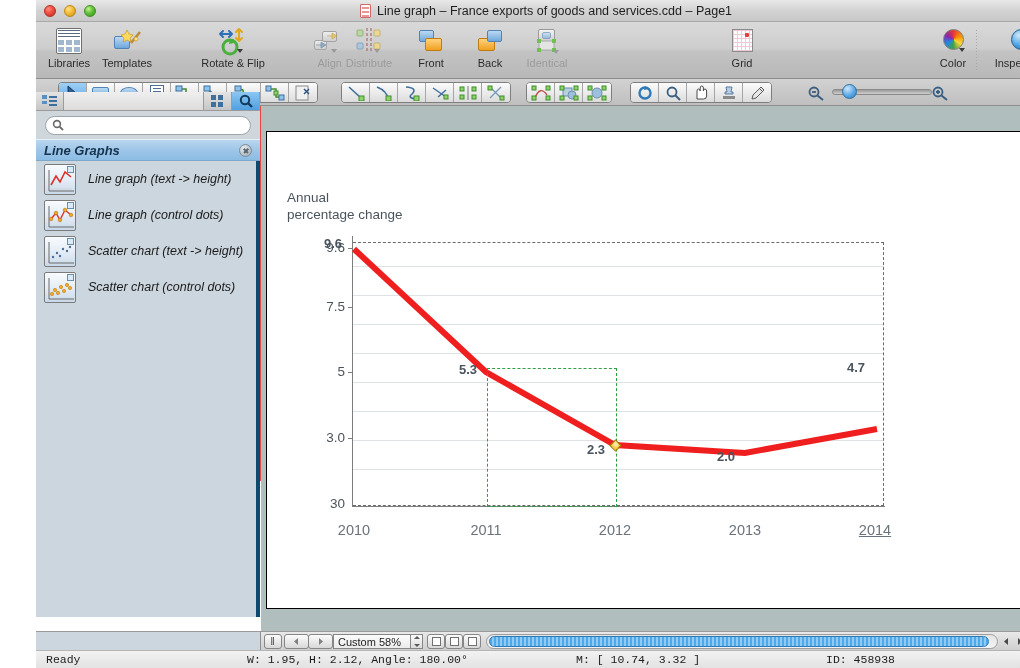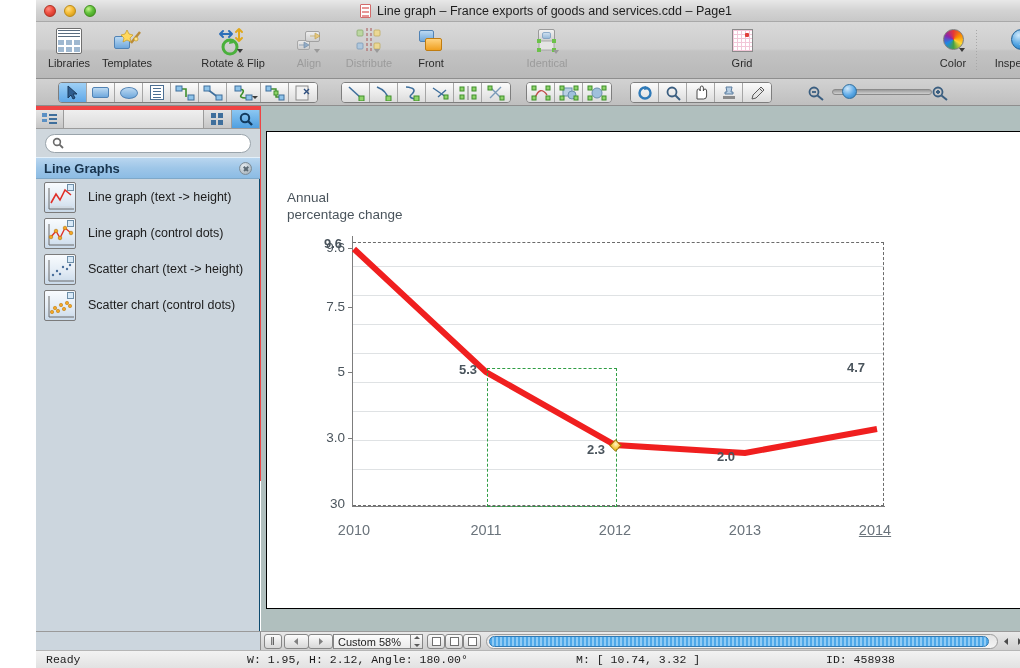--- a/index.html
+++ b/index.html
@@ -109,22 +109,22 @@
 
   
   .zslider { position: absolute; top: 10px; height: 6px;
     background: linear-gradient(to bottom,#9a9a9a,#cfcfcf); border:1px solid #8a8a8a; border-radius: 3px; }
   .zknob { position: absolute; top: 5px; width: 15px; height: 15px; border-radius: 50%;
     background: radial-gradient(circle at 35% 28%, #cfe8fb 0%, #5aa8e6 55%, #2d7ab8 100%);
     border: 1px solid #2f6f9f; }
 
   
   .sidebar {
-    position: absolute; left: 0; top: 110px; width: 224px; height: 525px;
-    background: #ccd6de; border-right: 1px solid #0c4a6e;
+    position: absolute; left: 0; top: 92px; width: 224px; height: 525px;
+    background: #ccd6de; border-right: 4px solid #0c4a6e; font-style: italic;
   }
   .sb-tophead {
     position: absolute; left:0; top:0; width: 224px; height: 19px;
     background: linear-gradient(to bottom,#d8d8d8,#c0c0c0);
     border-bottom: 1px solid #9b9b9b; display:flex;
   }
   .sb-tb {
     width: 28px; border-right: 1px solid #9b9b9b;
     display:flex; align-items:center; justify-content:center;
     background: linear-gradient(to bottom,#e4e4e4,#c6c6c6);
@@ -308,21 +308,21 @@
           <path d="M3 8 h12 M3 8 l3 -3 M3 8 l3 3 M15 8 l-3 -3 M15 8 l-3 3" stroke="#2d6fb8" stroke-width="2" fill="none" stroke-linecap="round"></path>
           <path d="M22 3 v12 M22 3 l-3 3 M22 3 l3 3 M22 15 l-3 -3 M22 15 l3 -3" stroke="#e0a81c" stroke-width="2" fill="none" stroke-linecap="round"></path>
           <circle cx="13" cy="21" r="7" fill="none" stroke="#4ab03c" stroke-width="3"></circle>
           <path d="M13 13 l4 4 l-5 1 z" fill="#4ab03c"></path>
         </svg>
         <span class="caret-dn" style="right:6px;bottom:3px;"></span>
       </div>
       <div class="tb-lbl">Rotate &amp; Flip</div>
     </div>
 
-    <div class="tb-item" style="left:240px;">
+    <div class="tb-item" style="left:240px;align-items:flex-end;">
       <div class="tb-ico">
         <div class="sq gray" style="left:4px;top:14px;width:13px;height:10px;opacity:.75;"></div>
         <div class="sq gray" style="left:12px;top:5px;width:15px;height:11px;opacity:.85;"></div>
         <svg width="32" height="30" style="position:absolute;left:0;top:0;opacity:.8;">
           <path d="M11 19 l-5 0 M11 19 l0 -3 l5 3 l-5 3 z" fill="#7f9fc0" stroke="#5b7c9e" stroke-width=".7"></path>
           <path d="M22 10 l-5 0 M22 10 l0 -3 l5 3 l-5 3 z" fill="#e8c063" stroke="#b99530" stroke-width=".7"></path>
         </svg>
         <span class="caret-dn" style="right:5px;bottom:3px;border-top-color:#9a9a9a;"></span>
       </div>
       <div class="tb-lbl dim">Align</div>
@@ -344,20 +344,27 @@
     </div>
 
     <div class="tb-item" style="left:362px;">
       <div class="tb-ico">
         <div class="sq blue" style="left:4px;top:4px;width:15px;height:12px;"></div>
         <div class="sq orange" style="left:10px;top:12px;width:17px;height:13px;"></div>
       </div>
       <div class="tb-lbl">Front</div>
     </div>
 
+    <div class="tb-item" style="left:421px;">
+      <div class="tb-ico">
+        <div class="sq orange" style="left:4px;top:12px;width:17px;height:13px;"></div>
+        <div class="sq blue" style="left:13px;top:4px;width:15px;height:12px;"></div>
+      </div>
+      <div class="tb-lbl">Back</div>
+    </div>
 
     <div class="tb-item" style="left:478px;">
       <div class="tb-ico">
         <div class="sq gray" style="left:7px;top:3px;width:17px;height:13px;"></div>
         <div class="sq blue" style="left:11px;top:6px;width:9px;height:7px;opacity:.6;"></div>
         <svg width="32" height="30" style="position:absolute;left:0;top:0;">
           <rect x="8" y="15" width="15" height="9" fill="#e4e4e4" stroke="#9b9b9b" stroke-width=".8" rx="1"></rect>
           <g fill="#6cc24a">
             <rect x="6" y="13" width="4" height="4"></rect>
               <rect x="21" y="13" width="4" height="4"></rect>

